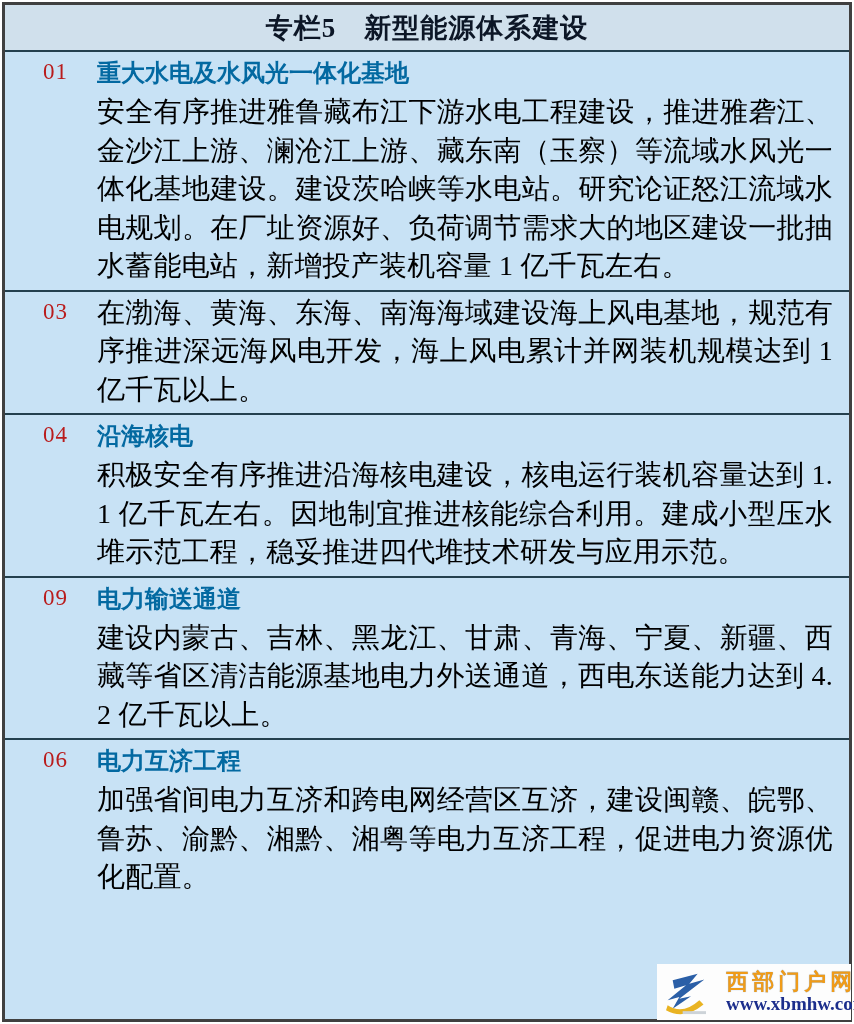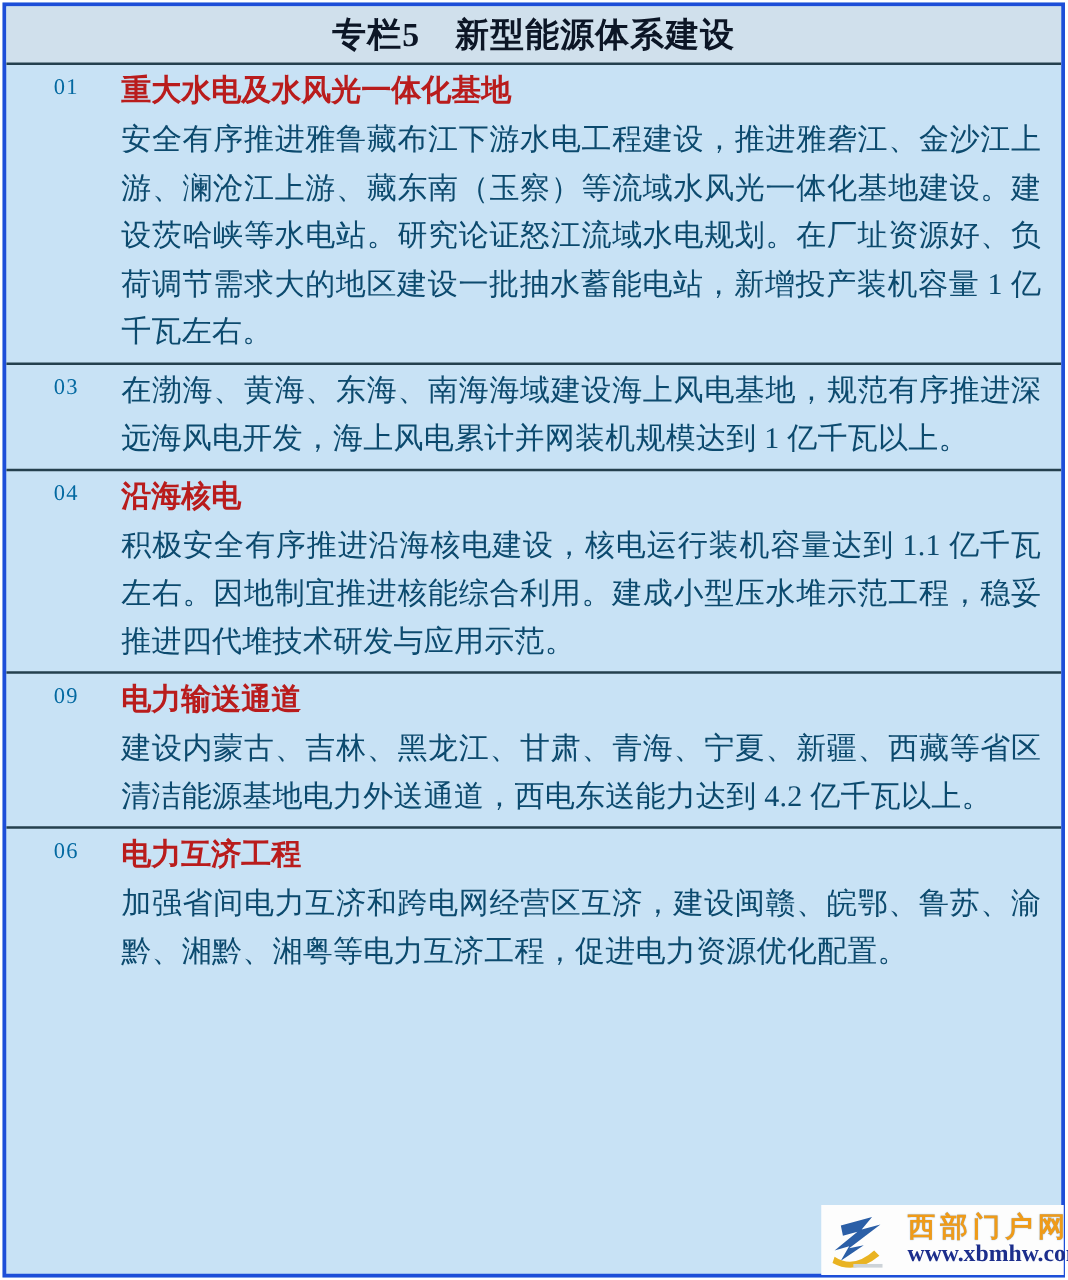--- a/index.html
+++ b/index.html
@@ -5,21 +5,21 @@
   html, body {
     margin: 0; padding: 0;
     width: 854px; height: 1024px;
     background: #ffffff;
     font-family: "Liberation Serif", "DejaVu Serif", serif;
     overflow: hidden;
   }
   .table {
     position: absolute;
     left: 2px; top: 2px; right: 2px; bottom: 2px;
-    border: 3px solid #1d4ed8;
+    border: 3px solid #404040;
     background: #c8e2f5;
     overflow: hidden;
     box-sizing: border-box;
   }
   .title-row {
     height: 45px;
     background: #d0e0ec;
     border-bottom: 2px solid #24404e;
     display: flex;
     align-items: center;
@@ -31,34 +31,34 @@
   }
   .row {
     position: relative;
     padding: 2px 16px 4px 92px;
     box-sizing: border-box;
   }
   .row + .row { border-top: 2px solid #24404e; }
   .row-num {
     position: absolute;
     left: 38px; top: 7px;
-    font-size: 18px;
-    color: #0369a1;
+    font-size: 23px;
+    color: #b91c1c;
     letter-spacing: 1px;
   }
   .row-heading {
     font-size: 24px;
     font-weight: bold;
     line-height: 39px;
-    color: #b91c1c;
+    color: #0369a1;
   }
   .row-body {
-    font-size: 24px;
+    font-size: 28px;
     line-height: 38.5px;
-    color: #0c4a6e;
+    color: #000000;
     text-align: justify;
     word-break: break-all;
     letter-spacing: 0.2px;
   }
   .watermark {
     position: absolute;
     right: 3px; bottom: 4px;
     width: 194px; height: 56px;
     background: #fdfdfd;
     display: flex;

